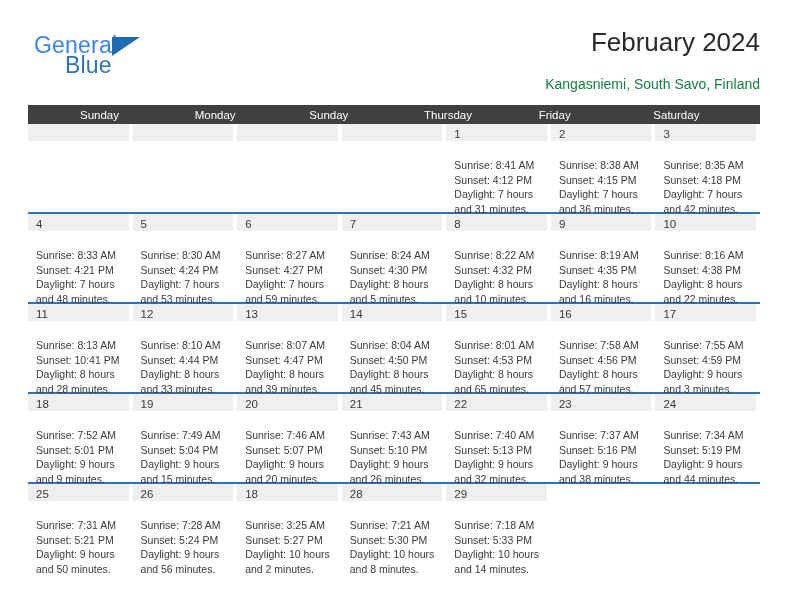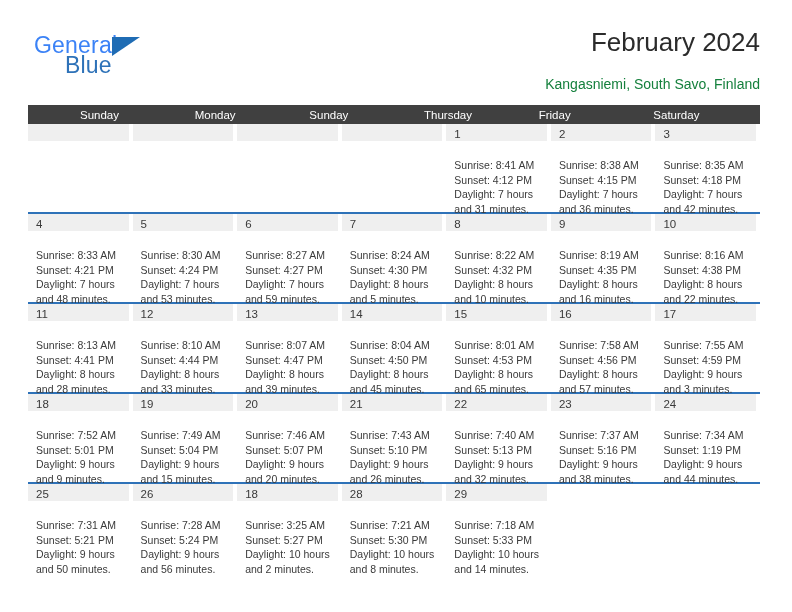--- a/index.html
+++ b/index.html
@@ -289,21 +289,21 @@
               <div>Daylight: 8 hours</div>
               <div>and 22 minutes.</div>
             </div>
           </div>
         </div>
         <div class="week">
           <div class="daycell">
             <div class="datestrip"><span class="datenum">11</span></div>
             <div class="info">
               <div>Sunrise: 8:13 AM</div>
-              <div>Sunset: 4:41 PM</div>
+              <div>Sunset: 10:41 PM</div>
               <div>Daylight: 8 hours</div>
               <div>and 28 minutes.</div>
             </div>
           </div>
           <div class="daycell">
             <div class="datestrip"><span class="datenum">12</span></div>
             <div class="info">
               <div>Sunrise: 8:10 AM</div>
               <div>Sunset: 4:44 PM</div>
               <div>Daylight: 8 hours</div>
@@ -408,21 +408,21 @@
               <div>Sunrise: 7:37 AM</div>
               <div>Sunset: 5:16 PM</div>
               <div>Daylight: 9 hours</div>
               <div>and 38 minutes.</div>
             </div>
           </div>
           <div class="daycell">
             <div class="datestrip"><span class="datenum">24</span></div>
             <div class="info">
               <div>Sunrise: 7:34 AM</div>
-              <div>Sunset: 1:19 PM</div>
+              <div>Sunset: 5:19 PM</div>
               <div>Daylight: 9 hours</div>
               <div>and 44 minutes.</div>
             </div>
           </div>
         </div>
         <div class="week last">
           <div class="daycell">
             <div class="datestrip"><span class="datenum">25</span></div>
             <div class="info">
               <div>Sunrise: 7:31 AM</div>

